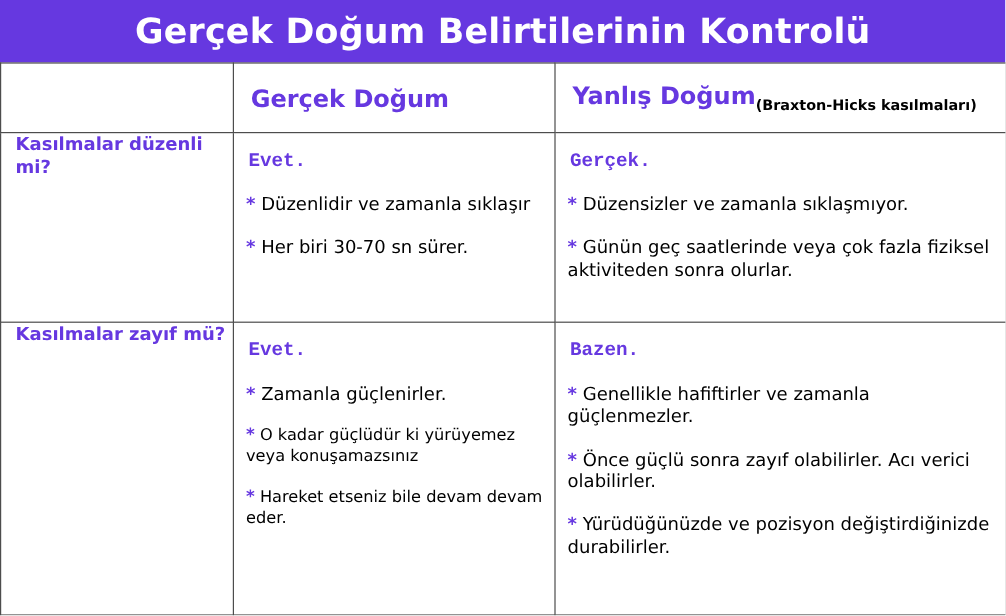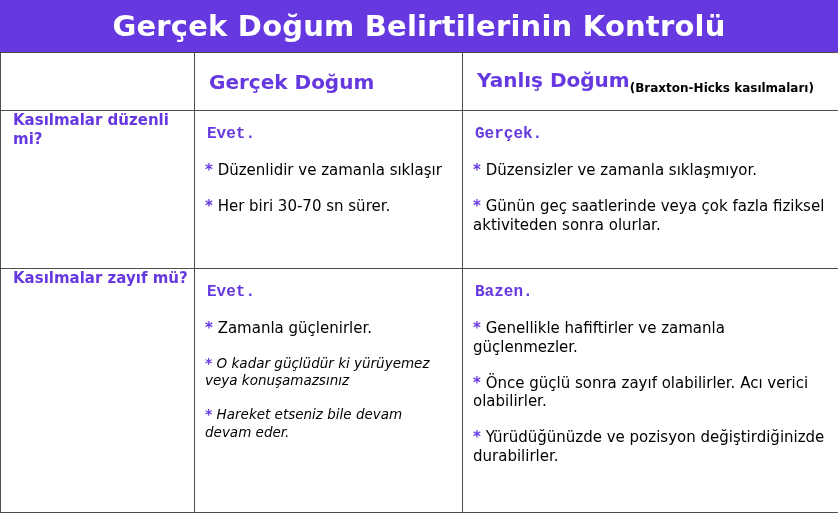--- a/index.html
+++ b/index.html
@@ -119,21 +119,21 @@
     line-height: 1.25;
     margin: 17px 0 14px 0;
     text-indent: 0;
   }
   .bullet:last-child { margin-bottom: 0; }
   .bullet .star {
     color: #6638e0;
     font-weight: bold;
     font-size: 15px;
   }
-  .bullet.small { font-size: 13.5px; font-style: italic; }
+  .bullet.small { font-size: 13.5px; }
   .bullet.small .star { font-size: 14px; }
 </style>
 </head>
 <body>
 
 <div class="page">
 
   <div class="title-bar">
     <div class="title-text">Gerçek Doğum Belirtilerinin Kontrolü</div>
   </div>

